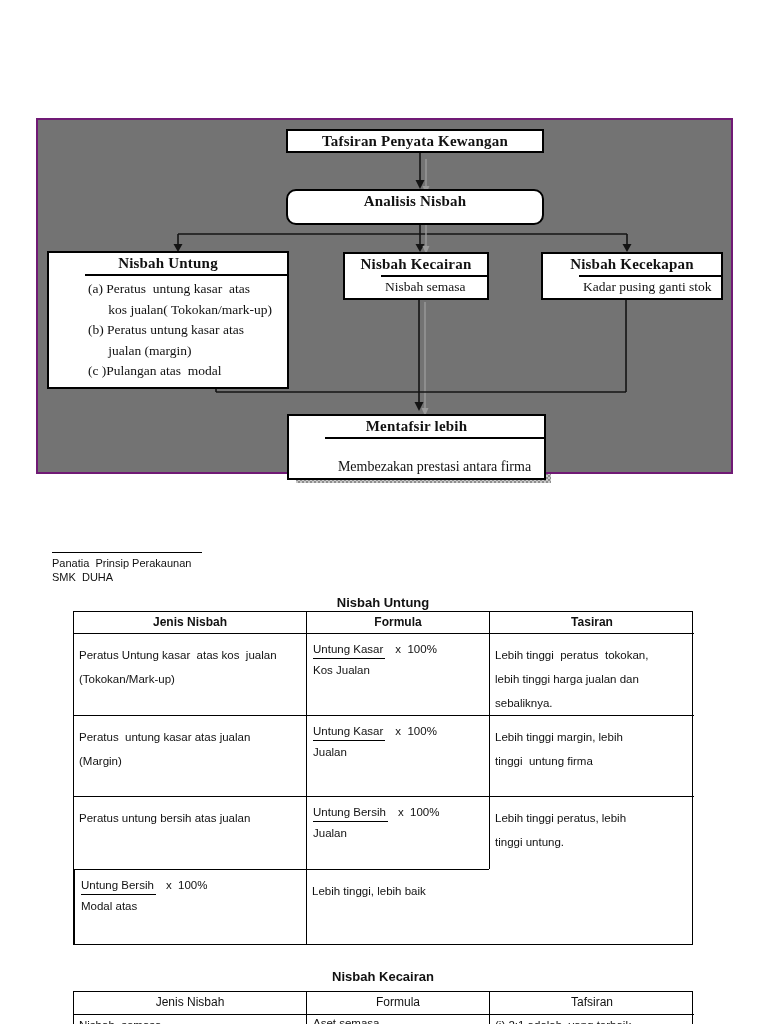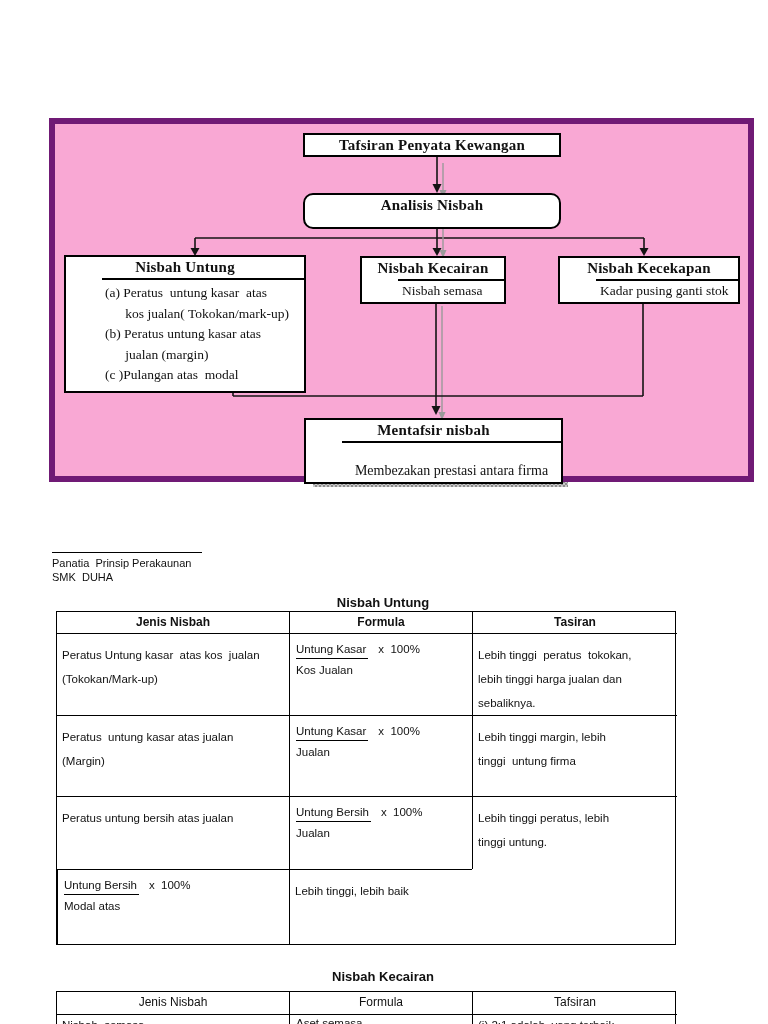--- a/index.html
+++ b/index.html
@@ -3,22 +3,22 @@
 <meta charset="utf-8">
 <style>
   html,body{margin:0;padding:0;}
   body{
     width:768px;height:1024px;overflow:hidden;position:relative;
     background:#ffffff;font-family:"Liberation Sans",sans-serif;color:#111;
   }
   .pre{white-space:pre-wrap;}
 
   
-  #flow{position:absolute;left:49px;top:118px;width:693px;height:352px;
-        border:6px solid #701a75;background:#f9a8d4;}
+  #flow{position:absolute;left:36px;top:118px;width:693px;height:352px;
+        border:2px solid #701a75;background:#737373;}
   #flow svg{position:absolute;left:0;top:0;pointer-events:none;}
   .fb{position:absolute;background:#fff;border:2px solid #000;box-sizing:border-box;}
   .fb::before{content:"";position:absolute;left:7px;top:5px;width:100%;height:100%;z-index:-1;
     background:conic-gradient(#8e8e8e 0 25%, #c9c9c9 0 50%, #8e8e8e 0 75%, #c9c9c9 0) 0 0/4px 4px;}
   .fb .hd{font-family:"Liberation Serif",serif;font-weight:bold;font-size:15px;
           text-align:center;padding:2px 0 2px;letter-spacing:.2px;}
   .fb .bd{font-family:"Liberation Serif",serif;font-size:13.5px;border-top:2px solid #000;margin-left:36px;}
   #box-root{left:248px;top:9px;width:258px;height:24px;}
   #box-analisis{left:248px;top:69px;width:258px;height:36px;border-radius:10px;}
   #grp-untung{left:9px;top:131px;width:242px;}
@@ -31,21 +31,21 @@
 
   
   #credit{position:absolute;left:52px;top:552px;font-size:11px;line-height:13.5px;}
   #credit .rule{width:150px;border-top:1px solid #000;margin-bottom:4px;}
 
   
   .tbl-title{position:absolute;left:73px;width:620px;text-align:center;
              font-weight:bold;font-size:13px;}
   #t1-title{top:595px;}
   #t2-title{top:969px;}
-  .tbl{position:absolute;left:56px;width:620px;display:grid;
+  .tbl{position:absolute;left:73px;width:620px;display:grid;
        grid-template-columns:232px 183px 205px;
        border:1px solid #000;box-sizing:border-box;background:#fff;font-size:11.5px;}
   #t1{top:611px;grid-template-rows:21px 82px 81px 73px 75px;}
   #t2{top:991px;grid-template-rows:22px 40px;}
   .td{box-sizing:border-box;border-top:1px solid #000;border-left:1px solid #000;overflow:hidden;}
   .td.c1{border-left:none;}
   .td.r0{border-top:none;}
   .th{font-weight:bold;text-align:center;padding-top:3px;font-size:12px;}
   #t2 .th{font-weight:normal;}
   .jenis,.tafs{padding:9px 6px 0 5px;line-height:24px;}
@@ -112,21 +112,21 @@
     <div class="hd">Nisbah Kecairan</div>
     <div class="bd">Nisbah  semasa</div>
   </div>
 
   <div class="fb" id="grp-kecekapan">
     <div class="hd">Nisbah Kecekapan</div>
     <div class="bd">Kadar  pusing ganti stok</div>
   </div>
 
   <div class="fb" id="grp-mentafsir">
-    <div class="hd">Mentafsir nisbah</div>
+    <div class="hd">Mentafsir lebih</div>
     <div class="bd">Membezakan  prestasi antara firma</div>
   </div>
 </div>
 
 <div id="credit">
   <div class="rule"></div>
   <div class="pre">Panatia  Prinsip Perakaunan</div>
   <div class="pre">SMK  DUHA</div>
 </div>
 

